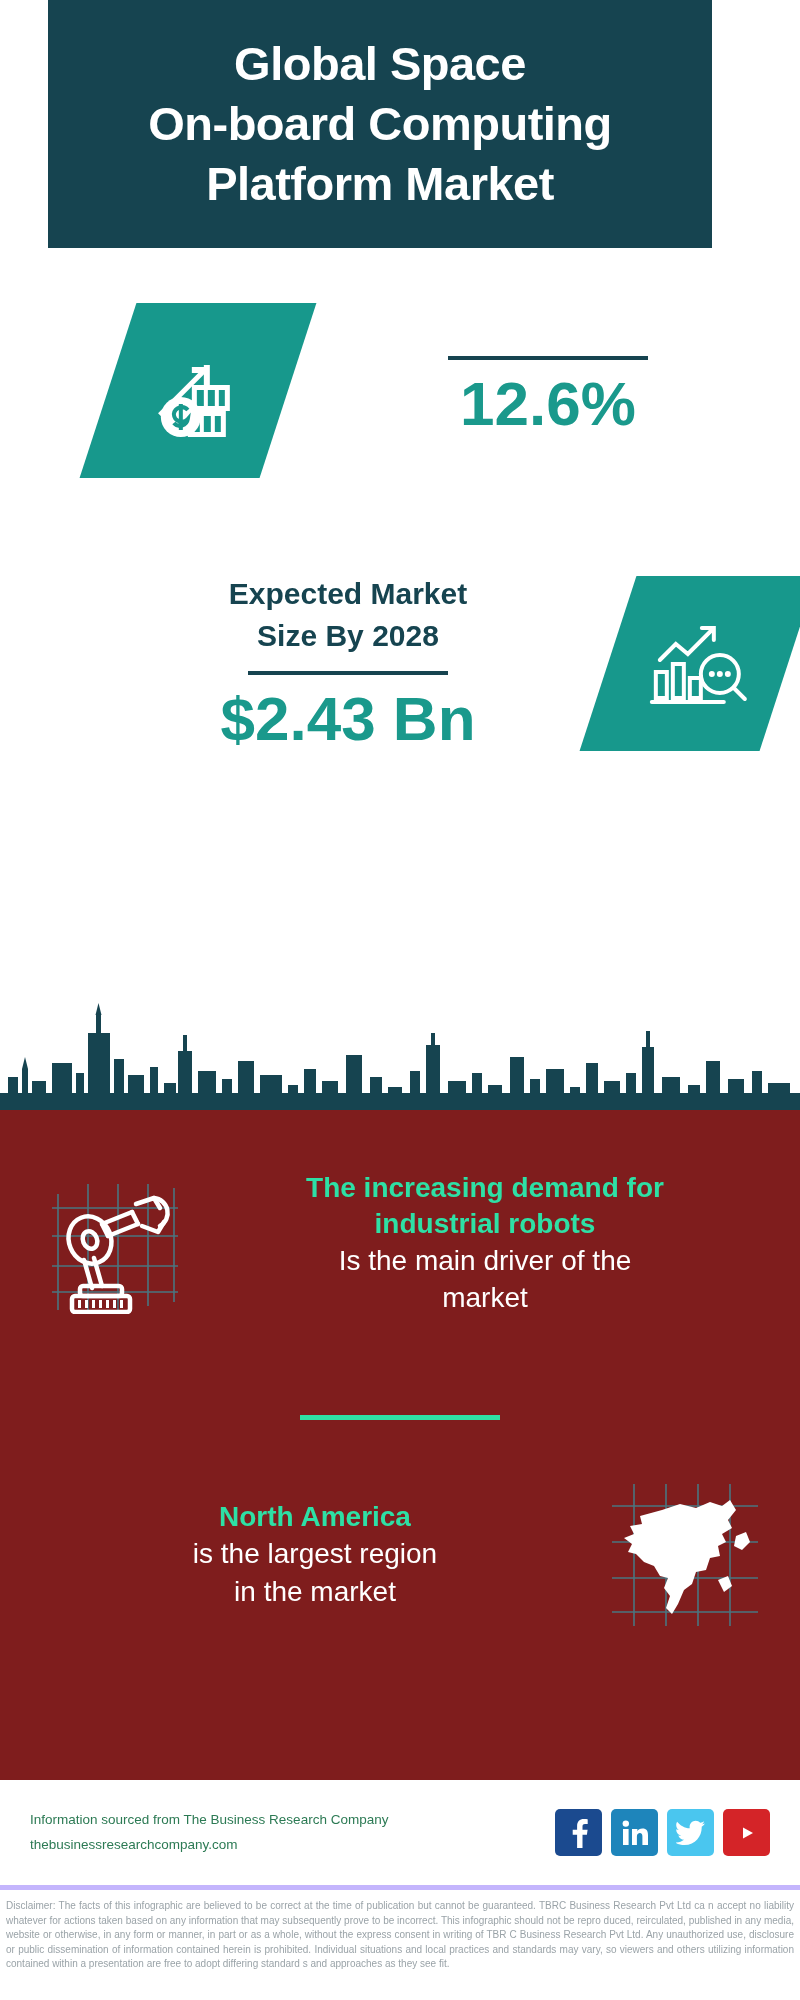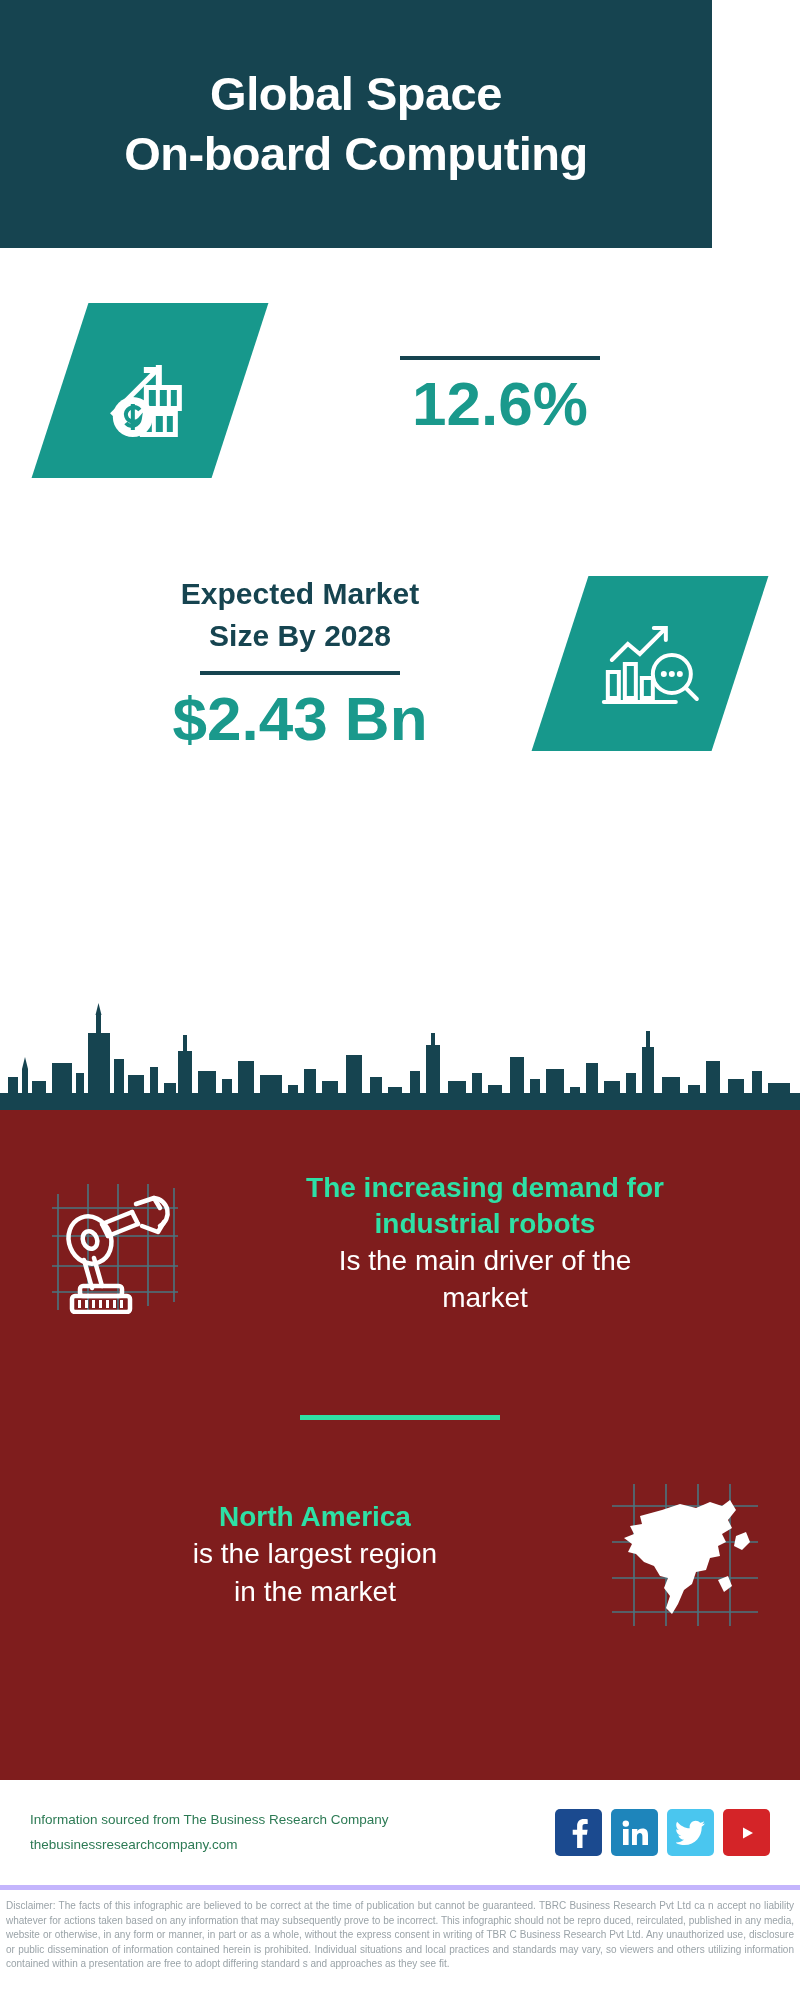--- a/index.html
+++ b/index.html
@@ -3,21 +3,21 @@
 <meta charset="utf-8">
 <style>
   * { margin:0; padding:0; box-sizing:border-box; }
   html,body { width:800px; height:2000px; }
   body {
     font-family: "Liberation Sans", sans-serif;
     background:#ffffff;
     position:relative;
     overflow:hidden;
   }
-  .page { width:712px; height:2000px; position:relative; }
+  .page { width:712px; height:2000px; position:relative;padding-left:48px; }
 
   
   .header {
     background:#164450;
     height:248px;
     display:flex;
     align-items:center;
     justify-content:center;
     padding:0 20px;
   }
@@ -121,20 +121,21 @@
 </style>
 </head>
 <body>
 
 <div class="page">
 
   <div class="header">
     <h1>
       <span>Global Space</span><br>
       <span>On-board Computing</span><br>
+      <span>Platform Market</span>
     </h1>
   </div>
 
   <div class="white-zone">
 
     <div class="stat-row row1">
       <div class="para">
         <svg width="100" height="100" viewBox="0 0 100 100">
           <g fill="none" stroke="#fff" stroke-width="5">
             <path d="M12 74 L56 30"></path>

